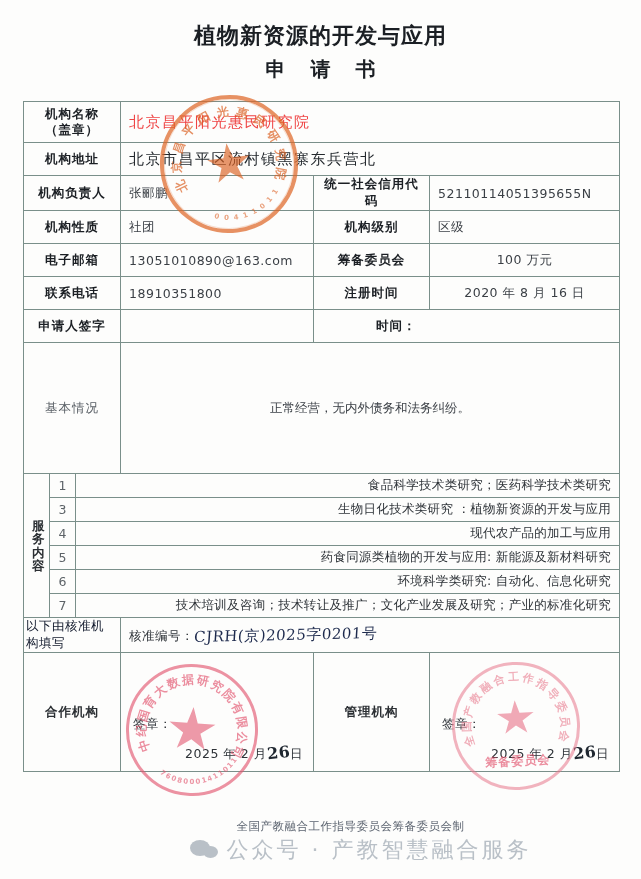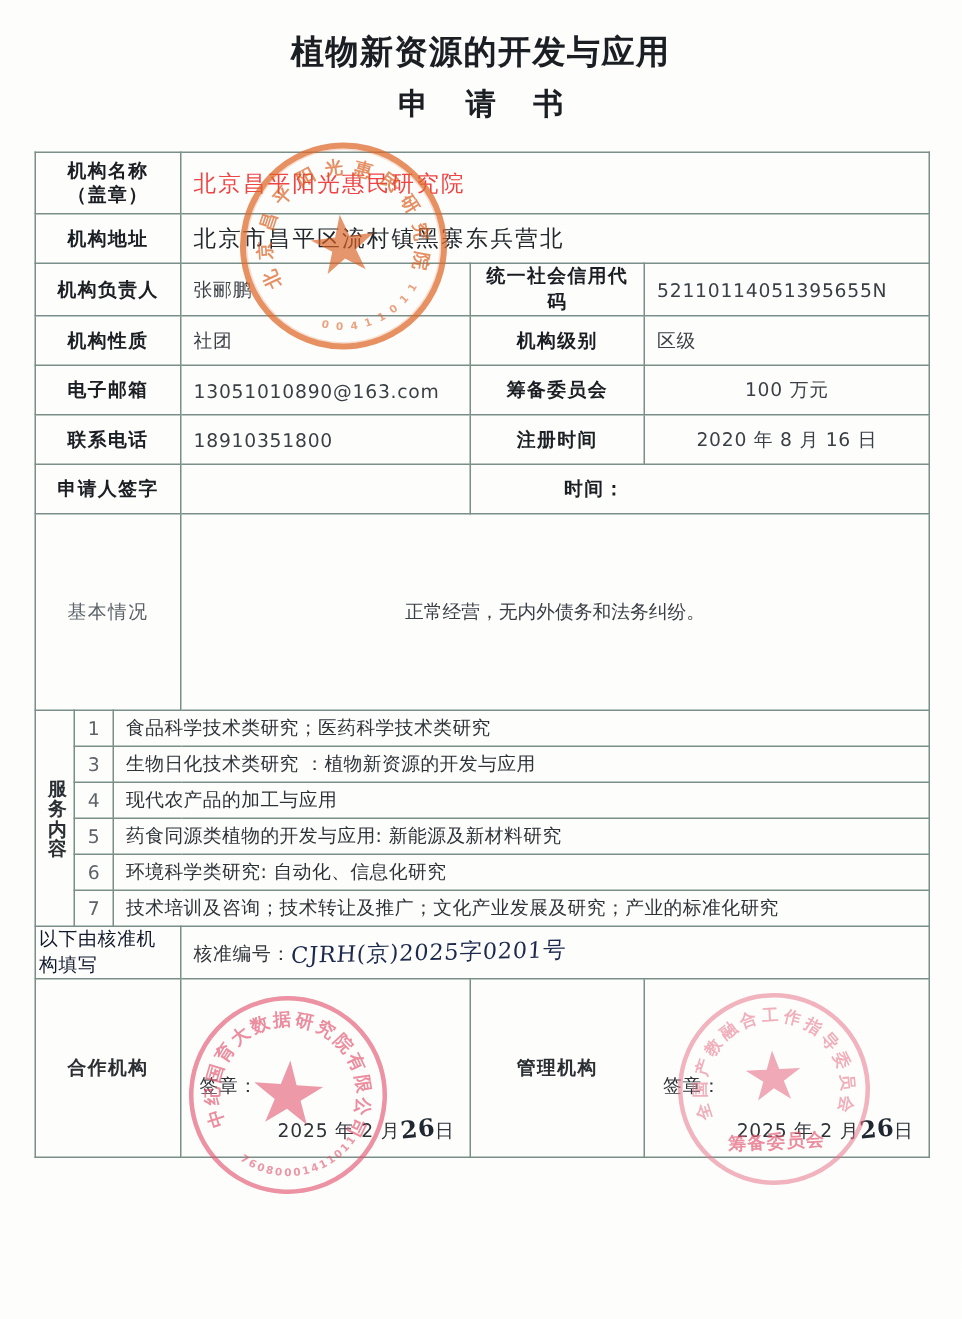--- a/index.html
+++ b/index.html
@@ -109,21 +109,21 @@
     padding: 0 2px;
   }
   .svc-label span { display: block; }
   .svc-no {
     width: 26px;
     text-align: center;
     font-size: 12px;
     color: #5d6368;
   }
   .svc-text {
-    text-align: left;
+    text-align: right;
     font-size: 12.5px;
     color: #2e3338;
     letter-spacing: 0.3px;
     height: 23px;
   }
 
   
   .approve-row td {
     height: 24px;
     border-left: none;
@@ -539,14 +539,24 @@
         <span style="color: rgba(232, 120, 140, 0.72); font-size: 11px; transform: rotate(35deg) translate(0px, -49px) rotate(0deg) translate(-50%, -50%);">指</span>
         <span style="color: rgba(232, 120, 140, 0.72); font-size: 11px; transform: rotate(52.5deg) translate(0px, -49px) rotate(0deg) translate(-50%, -50%);">导</span>
         <span style="color: rgba(232, 120, 140, 0.72); font-size: 11px; transform: rotate(70deg) translate(0px, -49px) rotate(0deg) translate(-50%, -50%);">委</span>
         <span style="color: rgba(232, 120, 140, 0.72); font-size: 11px; transform: rotate(87.5deg) translate(0px, -49px) rotate(0deg) translate(-50%, -50%);">员</span>
         <span style="color: rgba(232, 120, 140, 0.72); font-size: 11px; transform: rotate(105deg) translate(0px, -49px) rotate(0deg) translate(-50%, -50%);">会</span>
       </div>
     <div class="star-shape"></div>
     <div class="mgmt-sub">筹备委员会</div>
   </div>
 
+  <div class="footer">
+    <div class="footer-line">全国产教融合工作指导委员会筹备委员会制</div>
+    <div class="watermark">
+      <span class="wechat-glyph">
+        <span class="b1"></span>
+          <span class="b2"></span>
+      </span>
+      <span>公众号 · 产教智慧融合服务</span>
+    </div>
+  </div>
 
 </div>
 
 </body></html>

